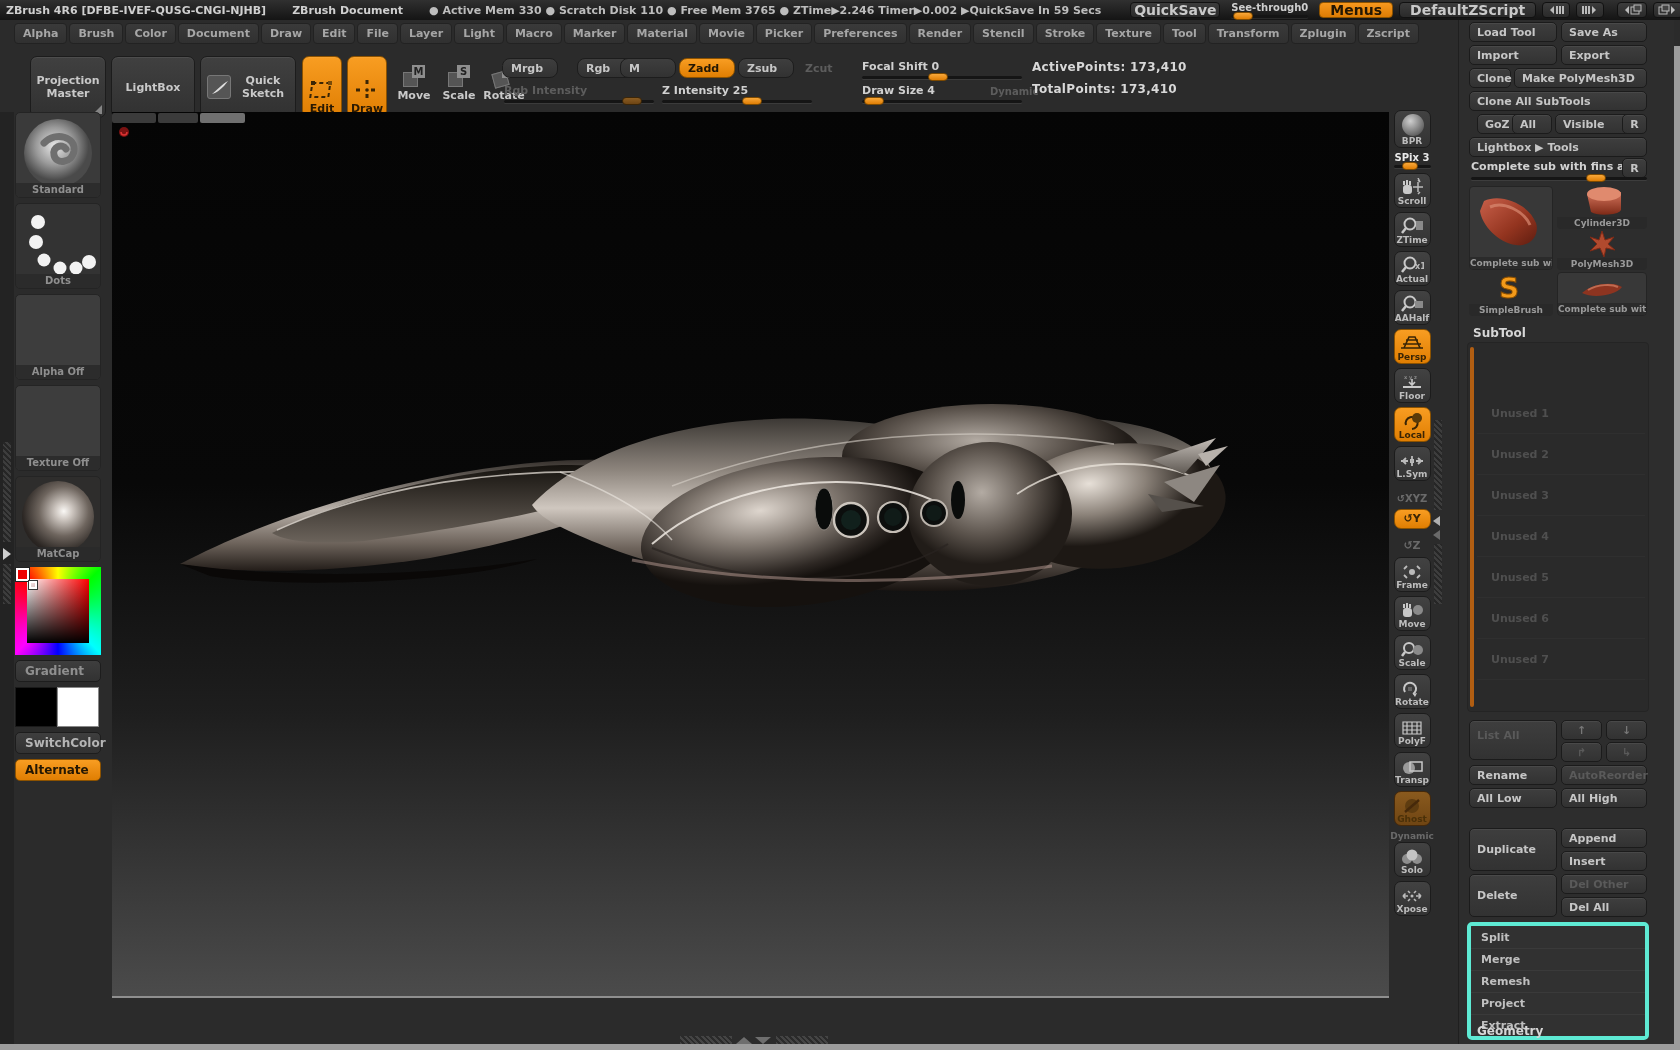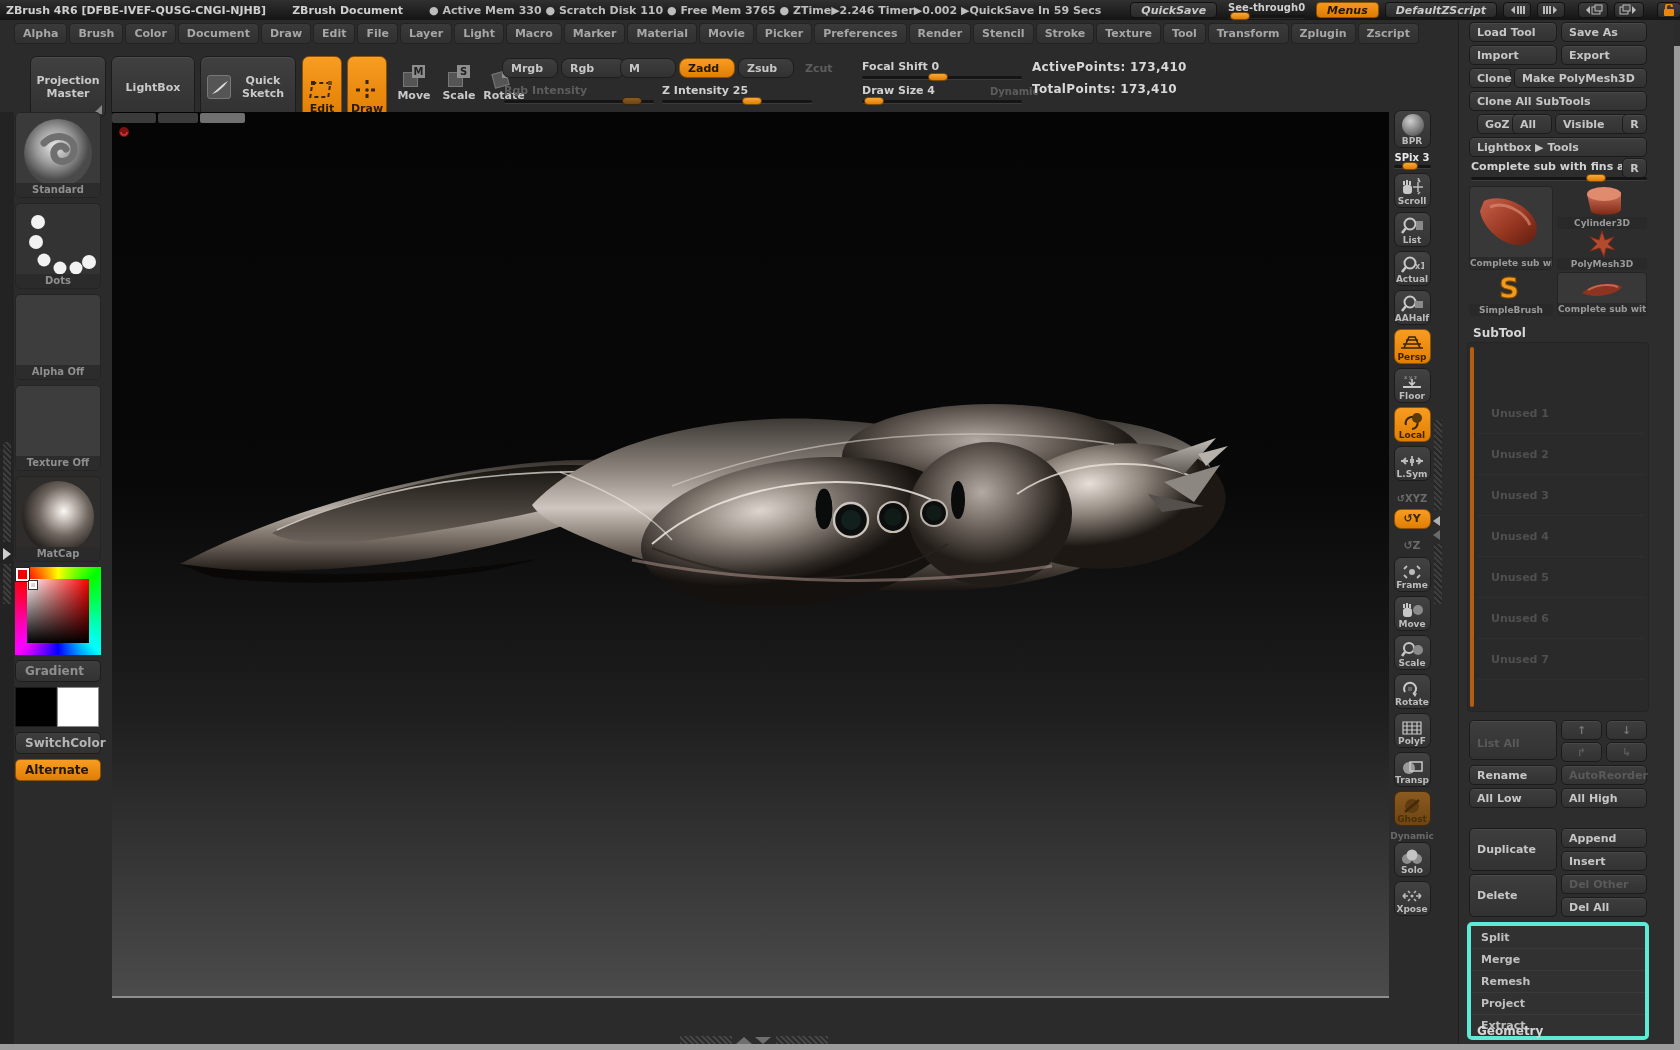--- a/index.html
+++ b/index.html
@@ -7,22 +7,22 @@
     font-family:"DejaVu Sans", sans-serif; font-weight:bold; color:#c4c4c4;
     -webkit-font-smoothing:antialiased; }
   .abs { position:absolute; }
 
   
   #titlebar { position:absolute; left:0; top:0; width:1680px; height:20px;
     background:linear-gradient(#303030,#141414); display:flex; align-items:center;
     font-size:11px; color:#cfcfcf; white-space:nowrap; z-index:50; }
   #titlebar .tspan { margin-right:26px; }
   .tbtn { background:linear-gradient(#3c3c3c,#2a2a2a); border:1px solid #111;
-    border-radius:4px; color:#c9c9c9; font-size:11px; font-weight:bold;
-    padding:1px 10px; height:16px; display:flex; align-items:center; margin:0 3px;font-style:italic; }
+    border-radius:4px; color:#c9c9c9; font-size:14px; font-weight:bold;
+    padding:1px 10px; height:16px; display:flex; align-items:center; margin:0 3px; }
   .tbtn.orange { background:linear-gradient(#f7981e,#dd7c04); color:#241703; border-color:#8c5200; }
   .winbtn { width:30px; justify-content:center; padding:1px 4px; }
   #seethrough { display:flex; flex-direction:column; margin:0 8px; width:86px; }
   #seethrough .lab { display:flex; justify-content:space-between; font-size:10px; }
   .slider { position:relative; height:3px; background:#151515; border-radius:2px;
     box-shadow:0 1px 0 rgba(255,255,255,.08); }
   .knob { position:absolute; top:-3px; width:20px; height:8px; border-radius:4px;
     background:linear-gradient(#f9a83a,#df7e05); border:1px solid #7e4a00; }
   .knob.dim { background:linear-gradient(#8a5c22,#6e4514); border-color:#3c2608; }
 
@@ -259,21 +259,21 @@
   </div>
   <div class="tb-ico" style="left:482px">
     <div class="pagestack">
       <span class="pg" style="transform:rotate(-15deg)"></span>
         <span class="badge">R</span>
     </div>
     <span>Rotate</span>
   </div>
 
   <div class="sm-btn" style="left:502px;top:10px;width:56px">Mrgb</div>
-  <div class="sm-btn" style="left:561px;top:10px;width:64px">Rgb</div>
+  <div class="sm-btn" style="left:577px;top:10px;width:64px">Rgb</div>
   <div class="sm-btn" style="left:620px;top:10px;width:56px">M</div>
   <div class="sm-btn orange" style="left:679px;top:10px;width:56px">Zadd</div>
   <div class="sm-btn" style="left:738px;top:10px;width:56px">Zsub</div>
   <div class="sm-btn bare" style="left:797px;top:10px;width:50px">Zcut</div>
 
   <div class="sl-label dim" style="left:504px;top:36px">Rgb Intensity</div>
   <div class="slider" style="position:absolute;left:504px;top:52px;width:150px">
     <div class="knob dim" style="left:118px"></div>
   </div>
   <div class="sl-label" style="left:662px;top:36px">Z Intensity 25</div>
@@ -475,21 +475,21 @@
         <path d="M18,4 v10 M13,9 h10 M18,2 l2,2 -2,-4 M18,16 l2,-2" stroke="#bbb" stroke-width="1.5"></path>
       </svg>
     <span>Scroll</span>
   </div>
   <div class="ric">
     <svg width="24" height="18">
         <circle cx="10" cy="7" r="5.5" fill="none" stroke="#c9c9c9" stroke-width="2"></circle>
         <path d="M6,11 L2,16" stroke="#c9c9c9" stroke-width="2.5"></path>
         <rect x="16" y="4" width="7" height="9" fill="#8a8a8a"></rect>
       </svg>
-    <span>List</span>
+    <span>ZTime</span>
   </div>
   <div class="ric">
     <svg width="24" height="18">
         <circle cx="10" cy="7" r="5.5" fill="none" stroke="#c9c9c9" stroke-width="2"></circle>
         <path d="M6,11 L2,16" stroke="#c9c9c9" stroke-width="2.5"></path>
         <text x="15" y="13" font-size="8" fill="#bbb">x1</text>
       </svg>
     <span>Actual</span>
   </div>
   <div class="ric">
@@ -686,21 +686,21 @@
     <div class="st-row">Unused 1</div>
         <div class="st-row">Unused 2</div>
         <div class="st-row">Unused 3</div>
         <div class="st-row">Unused 4</div>
         <div class="st-row">Unused 5</div>
         <div class="st-row">Unused 6</div>
         <div class="st-row">Unused 7</div>
       </div>
   </div>
 
-  <div class="p-btn dim" style="left:10px;top:700px;width:88px;height:40px;align-items:flex-start;padding-top:16px">List All</div>
+  <div class="p-btn dim" style="left:10px;top:700px;width:88px;height:40px;align-items:flex-start;padding-top:8px">List All</div>
   <div class="p-btn" style="left:102px;top:700px;width:41px;justify-content:center;color:#777">↑</div>
   <div class="p-btn" style="left:147px;top:700px;width:41px;justify-content:center;color:#777">↓</div>
   <div class="p-btn" style="left:102px;top:722px;width:41px;justify-content:center;color:#5a5a5a">↱</div>
   <div class="p-btn" style="left:147px;top:722px;width:41px;justify-content:center;color:#5a5a5a">↳</div>
   <div class="p-btn" style="left:10px;top:745px;width:88px">Rename</div>
   <div class="p-btn dim" style="left:102px;top:745px;width:86px">AutoReorder</div>
   <div class="p-btn" style="left:10px;top:768px;width:88px">All Low</div>
   <div class="p-btn" style="left:102px;top:768px;width:86px">All High</div>
 
   <div class="p-btn" style="left:10px;top:808px;width:88px;height:43px">Duplicate</div>

